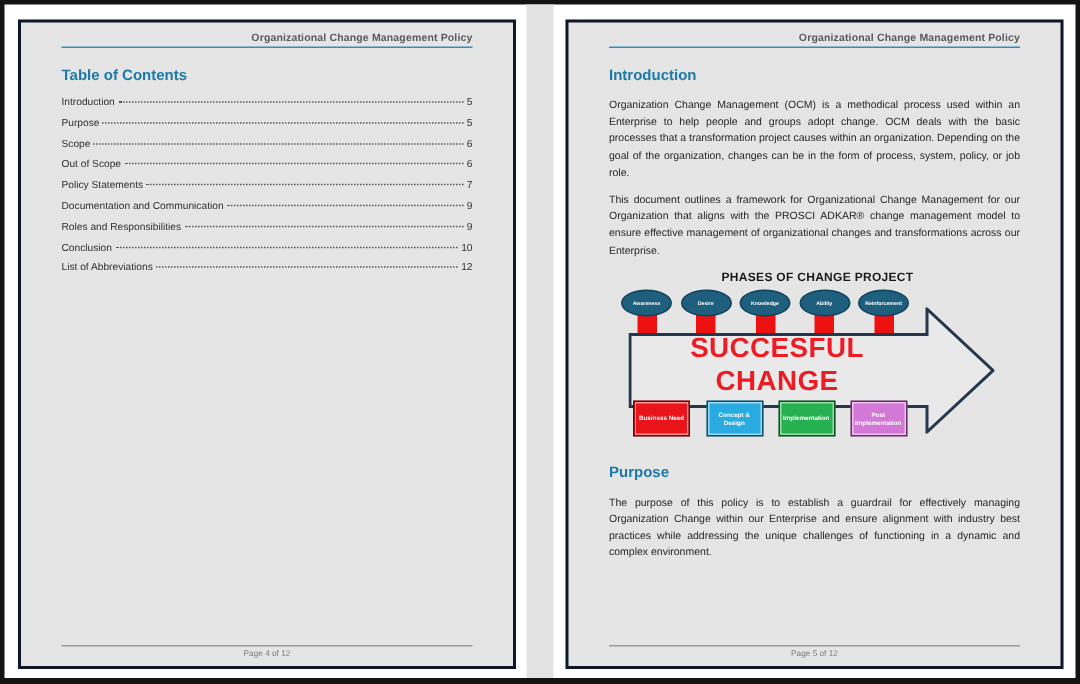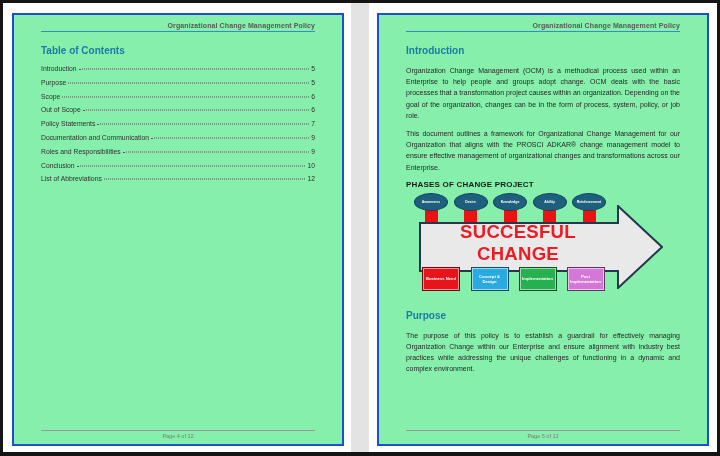--- a/index.html
+++ b/index.html
@@ -4,21 +4,21 @@
 <style>
   * { margin: 0; padding: 0; box-sizing: border-box; }
   html,body { width: 720px; height: 456px; overflow: hidden;
     font-family: "Liberation Sans", "DejaVu Sans", sans-serif; }
 
   .canvas { position: relative; width: 720px; height: 456px; background: #141414; }
   .desk { position: absolute; left: 3px; top: 3px; right: 3px; bottom: 4px; background: #ffffff; }
   .page-gap { position: absolute; left: 348px; top: 0; bottom: 0; width: 18px; background: #e3e3e3; }
 
   .page { position: absolute; top: 10px; width: 332px; height: 433px;
-    background: #86efac; border: 2px solid #1d4ed8; }
+    background: #e5e5e5; border: 2px solid #0f172a; }
   .page-left  { left: 9px; }
   .page-right { left: 374px; }
 
   .page-header { margin: 7px 27px 0 27px; padding-bottom: 2px;
     border-bottom: 1.5px solid #2e8fc4; text-align: right;
     font-size: 7px; font-weight: bold; color: #595959; letter-spacing: .1px; }
 
   .page-body { margin: 0 27px; }
 
   .page-footer { position: absolute; left: 27px; right: 27px; bottom: 5px;
@@ -31,21 +31,21 @@
   .toc-row { display: flex; align-items: baseline; height: 13.8px; font-size: 6.8px; color: #303030; }
   .toc-label { white-space: nowrap; }
   .toc-dots { flex: 1; margin: 0 2px; border-bottom: 1.4px dotted #555; transform: translateY(-1.5px); }
   .toc-page { white-space: nowrap; }
 
   
   .para { font-size: 7px; line-height: 11.2px; text-align: justify; color: #262626; margin-bottom: 7px; }
 
   
   .diagram { position: relative; width: 278px; height: 117px; margin: 3px 0 10px 0; }
-  .diagram-title { position: absolute; top: 0; left: 0; right: 0; text-align: left;
+  .diagram-title { position: absolute; top: 0; left: 0; right: 0; text-align: center;
     font-size: 8px; font-weight: bold; color: #1a1a1a; letter-spacing: .2px; }
   .phase { position: absolute; top: 13px; width: 34px; height: 18px; border-radius: 50%;
     display: flex; align-items: center; justify-content: center; text-align: center;
     color: #fff; font-size: 3.5px; font-weight: bold; line-height: 4px; padding: 0 4px;
     border: 1px solid #12435a; }
   .connector { position: absolute; top: 30px; width: 13px; height: 13px; }
   .arrow-svg { position: absolute; left: 13px; top: 25px; }
   .arrow-label { position: absolute; left: 13px; top: 42px; width: 198px; height: 42px;
     display: flex; align-items: center; justify-content: center;
     font-size: 18.5px; font-weight: bold; letter-spacing: .3px; }

